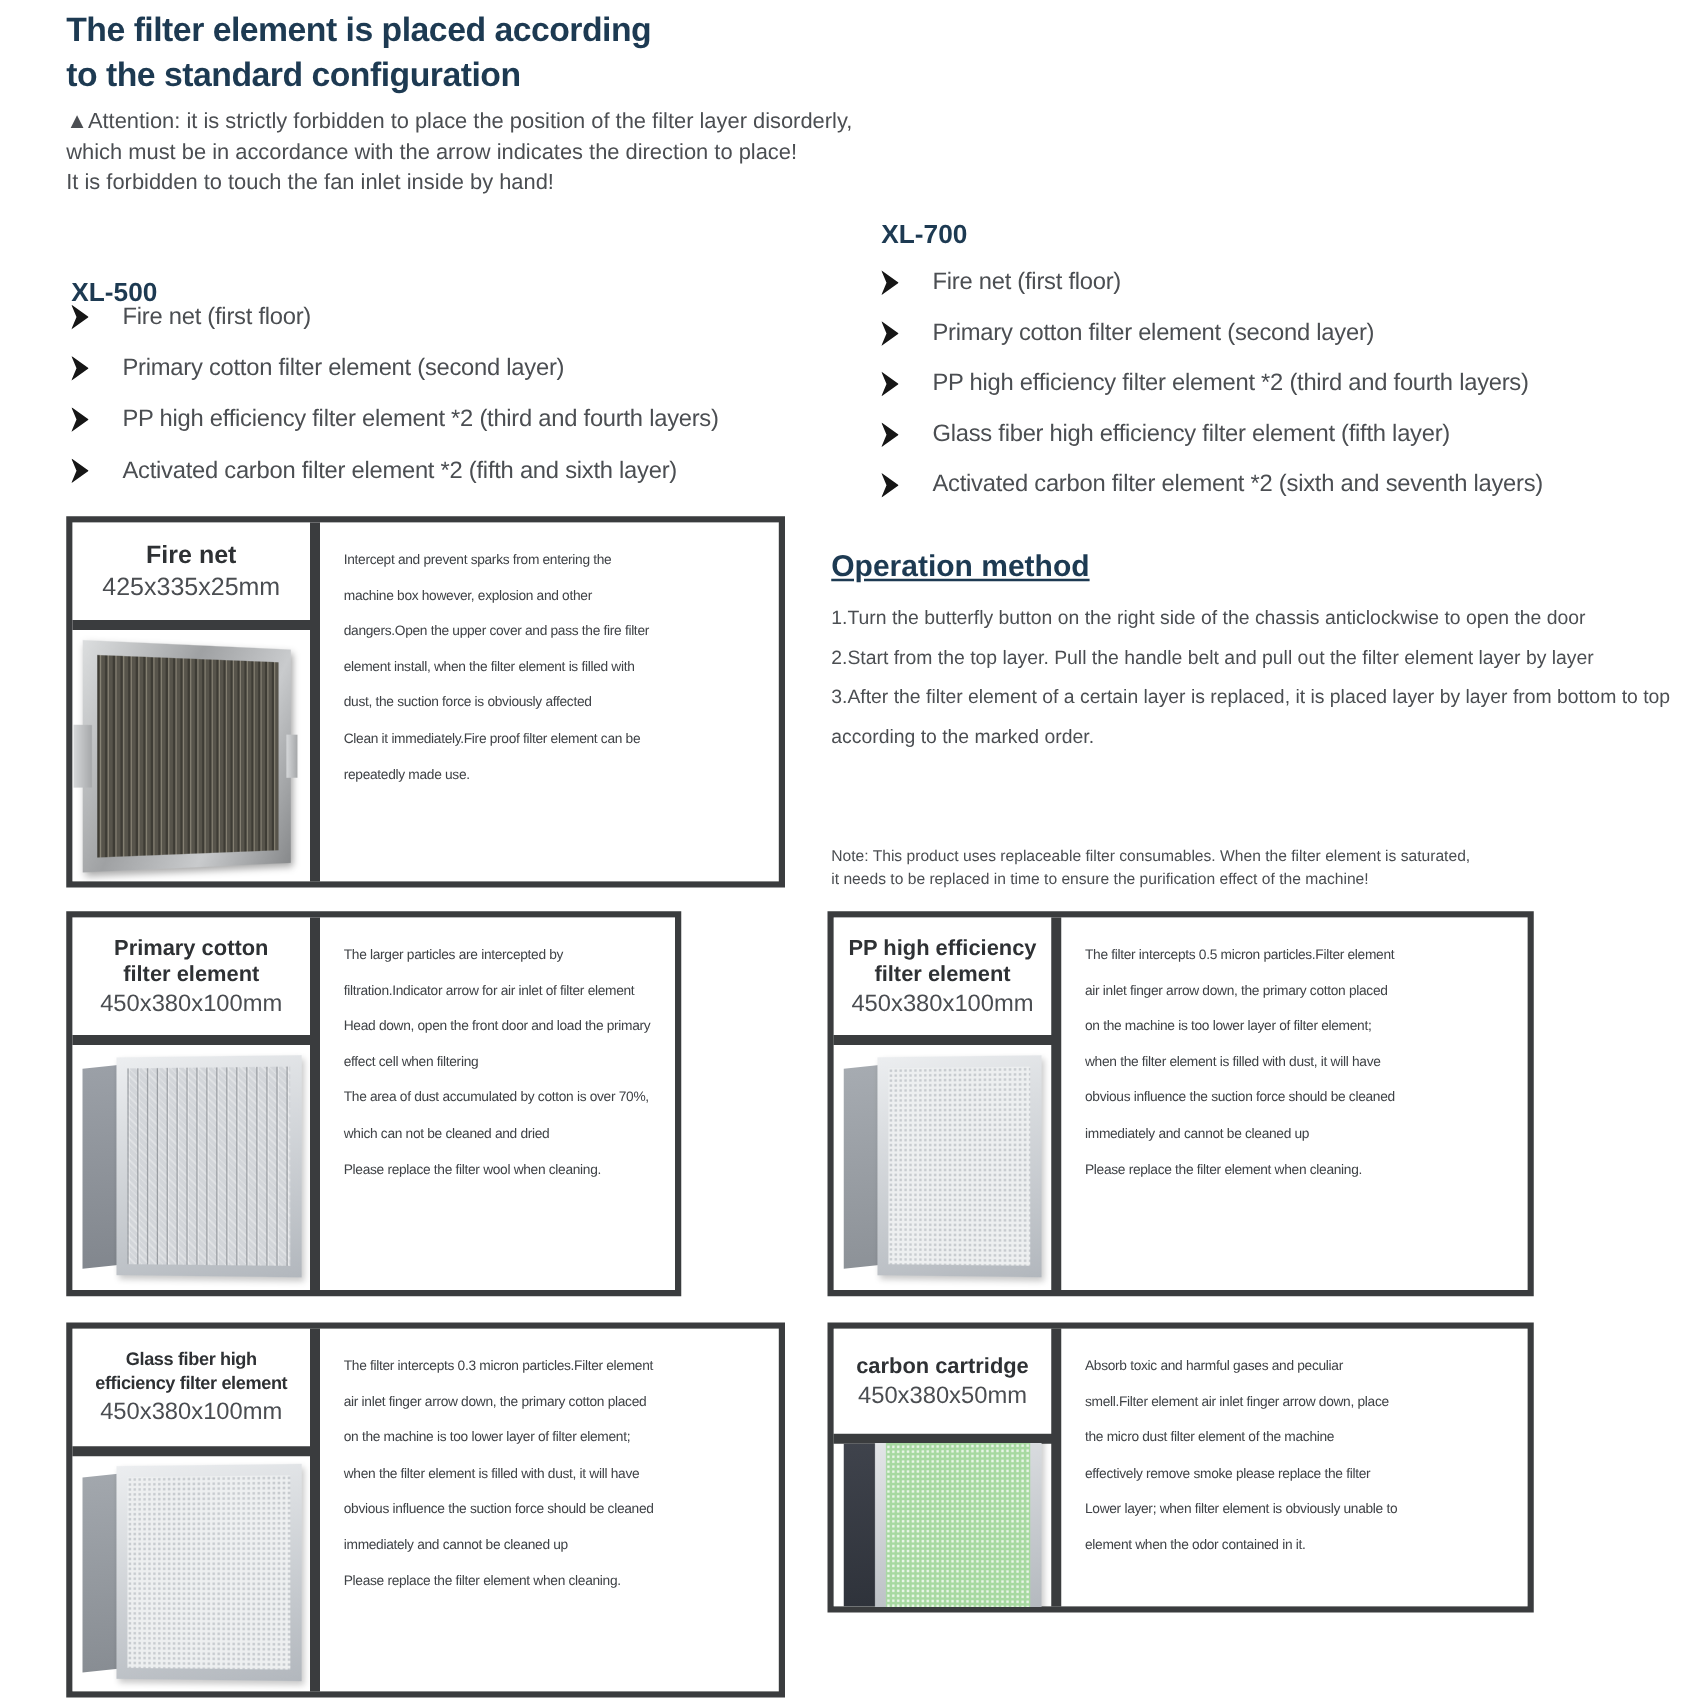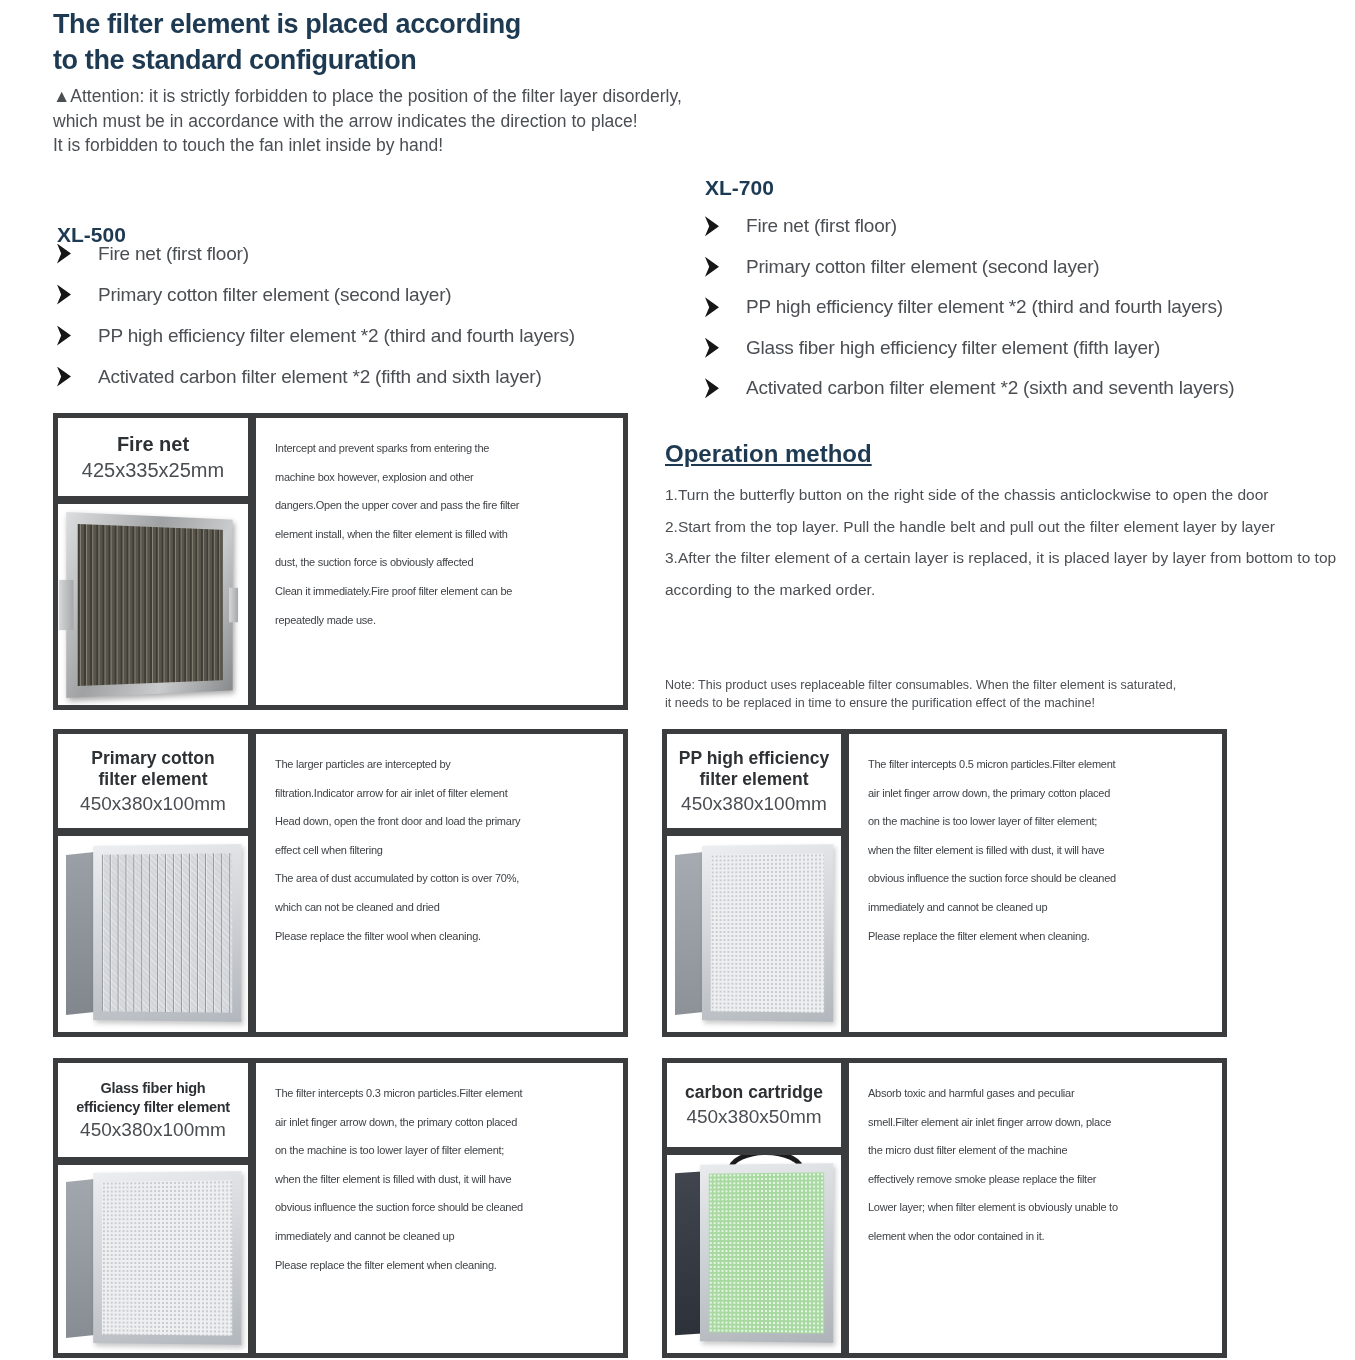--- a/index.html
+++ b/index.html
@@ -190,21 +190,21 @@
         <div class="text-line">machine box however, explosion and other</div>
         <div class="text-line">dangers.Open the upper cover and pass the fire filter</div>
         <div class="text-line">element install, when the filter element is filled with</div>
         <div class="text-line">dust, the suction force is obviously affected</div>
         <div class="text-line">Clean it immediately.Fire proof filter element can be</div>
         <div class="text-line">repeatedly made use.</div>
       </div>
     </div>
   </div>
 
-  <div class="card" style="left:53px;top:729px;width:575px;height:308px;">
+  <div class="card" style="left:53px;top:729px;width:492px;height:308px;">
     <div class="card-grid cols-l rows-97">
       <div class="label-cell">
         <div class="t-md">Primary cotton</div>
         <div class="t-md">filter element</div>
         <div class="dim-md">450x380x100mm</div>
       </div>
       <div class="image-cell">
         <div class="photo v-cotton">
           <div class="f-side"></div>
           <div class="f-front">
@@ -271,21 +271,21 @@
         <div class="text-line">air inlet finger arrow down, the primary cotton placed</div>
         <div class="text-line">on the machine is too lower layer of filter element;</div>
         <div class="text-line">when the filter element is filled with dust, it will have</div>
         <div class="text-line">obvious influence the suction force should be cleaned</div>
         <div class="text-line">immediately and cannot be cleaned up</div>
         <div class="text-line">Please replace the filter element when cleaning.</div>
       </div>
     </div>
   </div>
 
-  <div class="card" style="left:662px;top:1058px;width:565px;height:300px;">
+  <div class="card" style="left:662px;top:1058px;width:565px;height:232px;">
     <div class="card-grid cols-r rows-86">
       <div class="label-cell">
         <div class="t-md">carbon cartridge</div>
         <div class="dim-md">450x380x50mm</div>
       </div>
       <div class="image-cell">
         <div class="photo v-carbon">
           <div class="f-handle"></div>
           <div class="f-side"></div>
           <div class="f-front">

